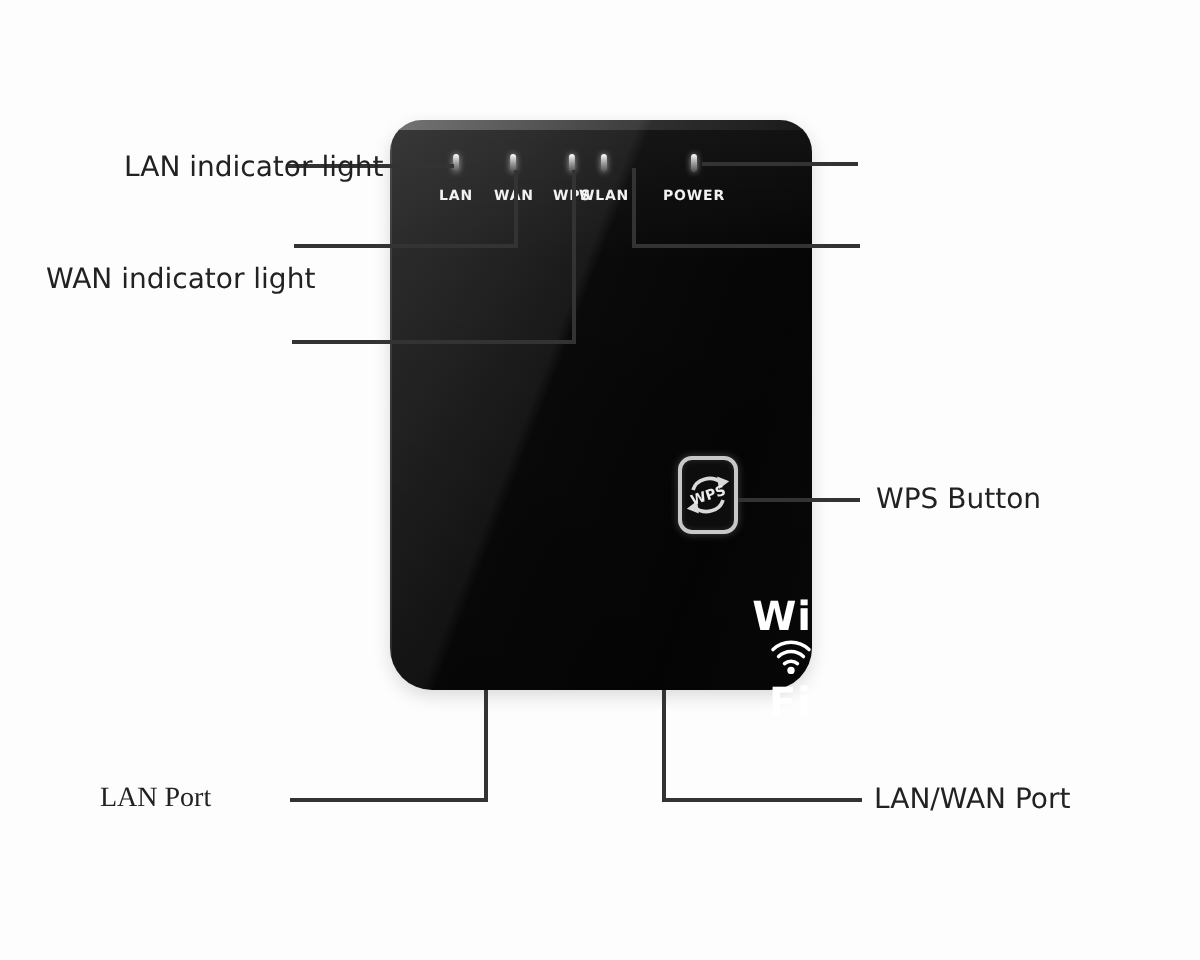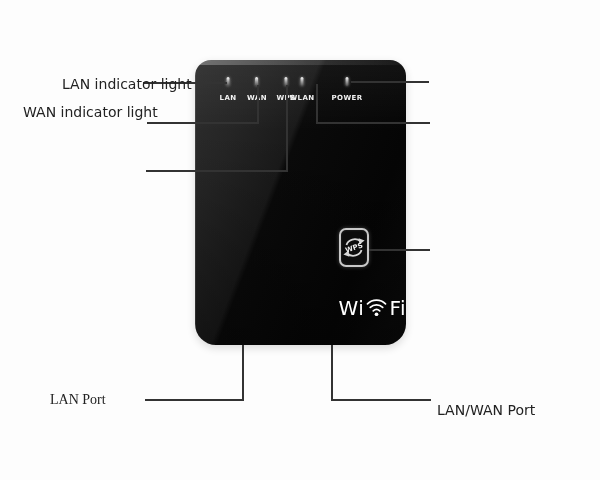--- a/index.html
+++ b/index.html
@@ -61,22 +61,23 @@
     display:flex;align-items:center;justify-content:center;
     padding:0;box-sizing:border-box;
   }
   
   .logo{
     position:absolute;left:0;right:0;top:238px;
     text-align:center;color:#ffffff;
   }
   .logo-row{
     display:flex;align-items:flex-end;justify-content:flex-end;gap:2px;
-    font-size:20px;font-weight:normal;line-height:1;
+    font-size:20px;font-weight:bold;line-height:1;
     letter-spacing:0.5px;
+    flex-direction:column;
   }
   .logo-sub{
     margin-top:3px;
     font-size:7px;font-weight:bold;letter-spacing:1.6px;
   }
   
   .line{position:absolute;background:var(--line-color,#333333);}
   
   .callout-label{
     position:absolute;
@@ -144,17 +145,18 @@
   <div class="line" style="left:351px;top:81px;width:78px;height:2px;"></div>
   <div class="line" style="left:316px;top:84px;width:2px;height:40px;"></div>
   <div class="line" style="left:316px;top:122px;width:114px;height:2px;"></div>
   <div class="line" style="left:369px;top:249px;width:61px;height:2px;"></div>
   <div class="line" style="left:242px;top:345px;width:2px;height:56px;"></div>
   <div class="line" style="left:145px;top:399px;width:99px;height:2px;"></div>
   <div class="line" style="left:331px;top:345px;width:2px;height:56px;"></div>
   <div class="line" style="left:331px;top:399px;width:100px;height:2px;"></div>
 
   <div class="callout-label" style="left:23px;top:76px;margin-left:39px;">LAN indicator light</div>
-  <div class="callout-label" style="left:23px;top:104px;">WAN indicator light</div>
+  <div class="callout-label" style="left:23px;top:132px;">WAN indicator light</div>
   <div class="callout-label" style="left:50px;top:392px;font-family:Liberation Serif, serif;">LAN Port</div>
-  <div class="callout-label" style="left:437px;top:402px;">LAN/WAN Port</div>
+  <div class="callout-label" style="left:438px;top:242px;">WPS Button</div>
+  <div class="callout-label" style="left:437px;top:392px;">LAN/WAN Port</div>
 
 </div>
 
 </body></html>

